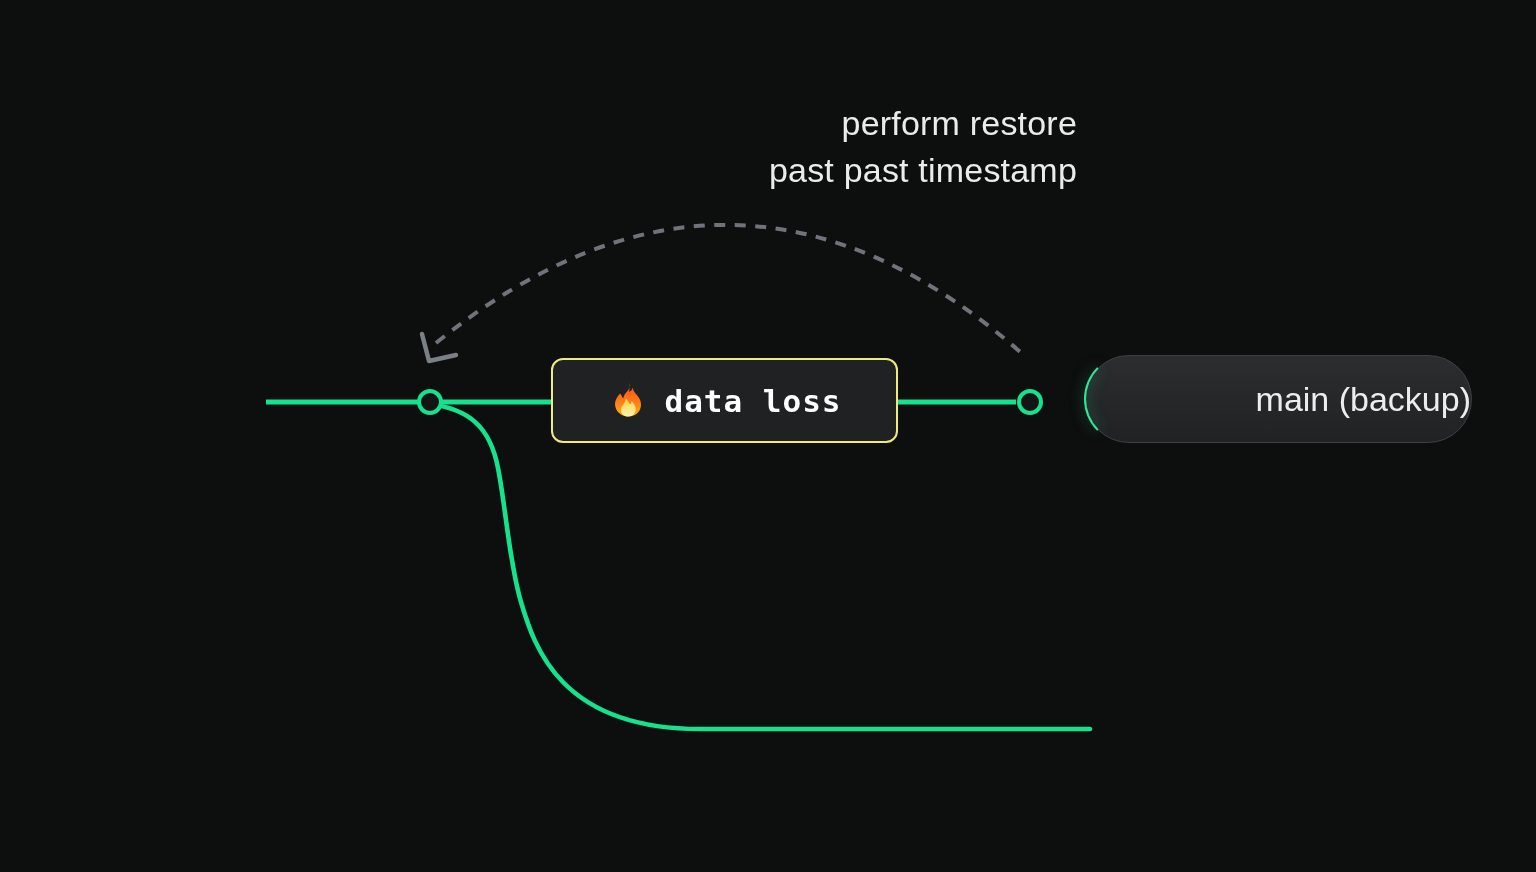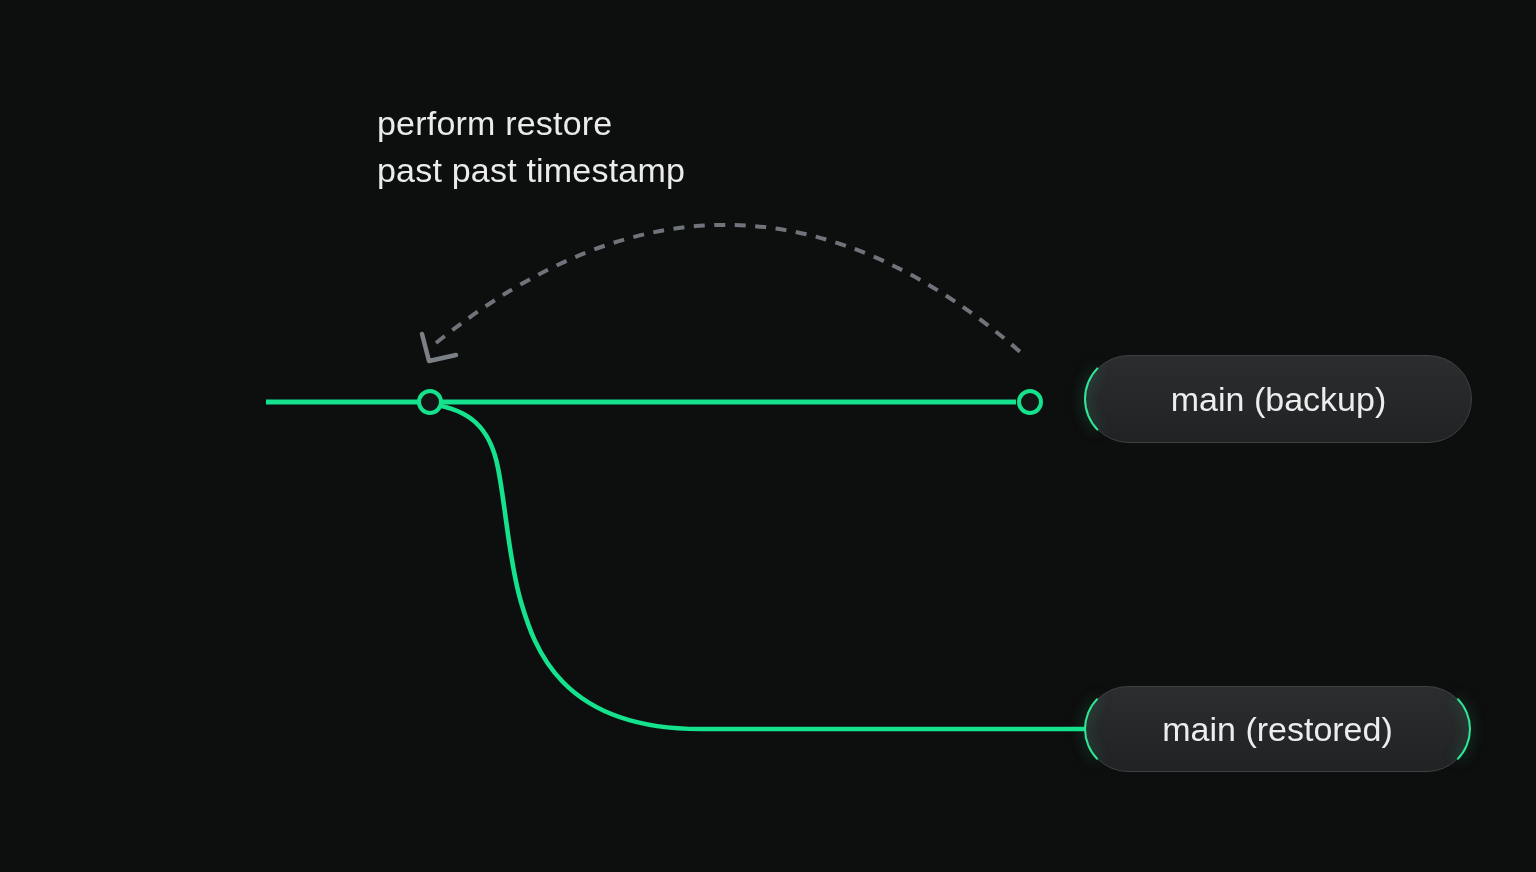--- a/index.html
+++ b/index.html
@@ -18,40 +18,40 @@
   }
   svg.edges{position:absolute;inset:0;z-index:1;}
   .edge-green{stroke:var(--green);stroke-width:5;fill:none;}
   .edge-green.curve{stroke-width:4.6;stroke-linecap:round;}
   .node-dot{fill:#131514;stroke:var(--green);stroke-width:4;}
   .arc-dashed{stroke:var(--gray-line);stroke-width:4;fill:none;stroke-dasharray:11 9.5;}
   .arrowhead{stroke:#7b8086;stroke-width:4.5;fill:none;stroke-linecap:round;stroke-linejoin:round;}
 
   .annotation{
     position:absolute;left:377px;top:100px;width:700px;z-index:2;
-    text-align:left;color:var(--text);font-size:34px;line-height:47px;
+    text-align:right;color:var(--text);font-size:34px;line-height:47px;
     font-weight:400;letter-spacing:.2px;
   }
 
   .pill{
     position:absolute;z-index:2;display:flex;align-items:center;justify-content:center;
     border-radius:999px;font-size:34px;color:#eceeee;white-space:nowrap;
   }
   .pill.main{
     left:57px;top:358px;width:210px;height:88px;
     border:1.5px solid #1ce98f;
     background:radial-gradient(95% 130% at 50% 32%, #1d3028 0%, #141817 55%, #101312 100%);
     box-shadow:0 0 90px 14px rgba(24,226,142,.16), inset 0 0 36px rgba(24,226,142,.07);
     color:#f2f3f3;
   }
   .pill.gray{
     border:1.5px solid #3e4144;
     background:linear-gradient(180deg,#2b2d2f 0%,#202223 100%);
   }
-  .pill.backup{left:1085px;top:355px;width:387px;height:88px;}
+  .pill.backup{left:1085px;top:355px;width:387px;height:88px;justify-content:flex-end;}
   .pill.restored{left:1085px;top:686px;width:385px;height:86px;}
 
   .edge-glow{
     position:absolute;inset:-2px;border-radius:999px;pointer-events:none;
     border:2.5px solid transparent;
     filter:drop-shadow(0 0 7px rgba(47,231,150,.6));
   }
   .edge-glow.left{border-left-color:var(--green-bright);}
   .edge-glow.right{border-right-color:var(--green-bright);}
 
@@ -81,25 +81,38 @@
     <circle class="node-dot" cx="430" cy="402" r="11"></circle>
     <circle class="node-dot" cx="1030" cy="402" r="11"></circle>
   </svg>
 
   <div class="annotation">
     <div>perform restore</div>
     <div>past past timestamp</div>
   </div>
 
 
+  <div class="event-box">
+    <svg class="flame" viewBox="0 0 40 40">
+      <defs>
+        <linearGradient id="flameOuter" x1="0" y1="0" x2="0" y2="1">
+          <stop offset="0" stop-color="#ff4b12"></stop>
+          <stop offset="0.55" stop-color="#ff7a1a"></stop>
+          <stop offset="1" stop-color="#ffb300"></stop>
+        </linearGradient>
+        <linearGradient id="flameInner" x1="0" y1="0" x2="0" y2="1">
+          <stop offset="0" stop-color="#ffd24a"></stop>
+          <stop offset="1" stop-color="#fff3ae"></stop>
+        </linearGradient>
+      </defs>
+      <path fill="url(#flameOuter)" d="M21.5 1.5c1.2 6.6-2.6 8.7-4.5 11.6-.9 1.4-1.6 3-1.9 4.5-1.1-1.9-1.4-3.5-2.9-5.2C9.3 15.3 7 19.2 7 22.8 7 30 12.6 35.5 20.3 35.5c7.7 0 12.7-5 12.7-11.9 0-8.3-6.7-9.6-8.4-16.8-.6 2.3-1.8 3.5-3.4 4.3.3-2.9.1-6.4.3-9.6z"></path>
+      <path fill="url(#flameInner)" d="M20.3 35.5c-4.3 0-7.4-2.9-7.4-6.6 0-2.6 1.7-4 3.2-6.5 1.3-2.2 1.6-3.7 1.7-5 1.9 2 2.9 4.2 4.2 5.9 1-.8 1.5-1.9 1.6-3.4 2.5 2.4 4.1 5.3 4.1 8.4 0 4.1-3.1 7.2-7.4 7.2z"></path>
+    </svg>
+    <span>data loss</span>
+  </div>
 
   <div class="pill gray backup">
     <div class="edge-glow left"></div>
     <span>main (backup)</span>
   </div>
 
-  <div class="pill gray restored">
-    <div class="edge-glow left"></div>
-    <div class="edge-glow right"></div>
-    <span>main (restored)</span>
-  </div>
 
 </div>
 
 </body></html>

